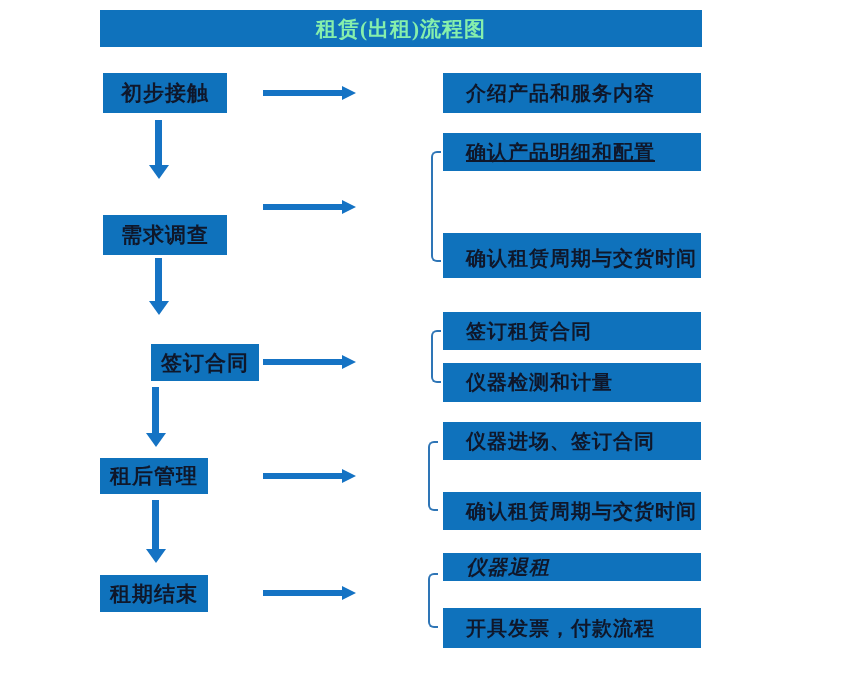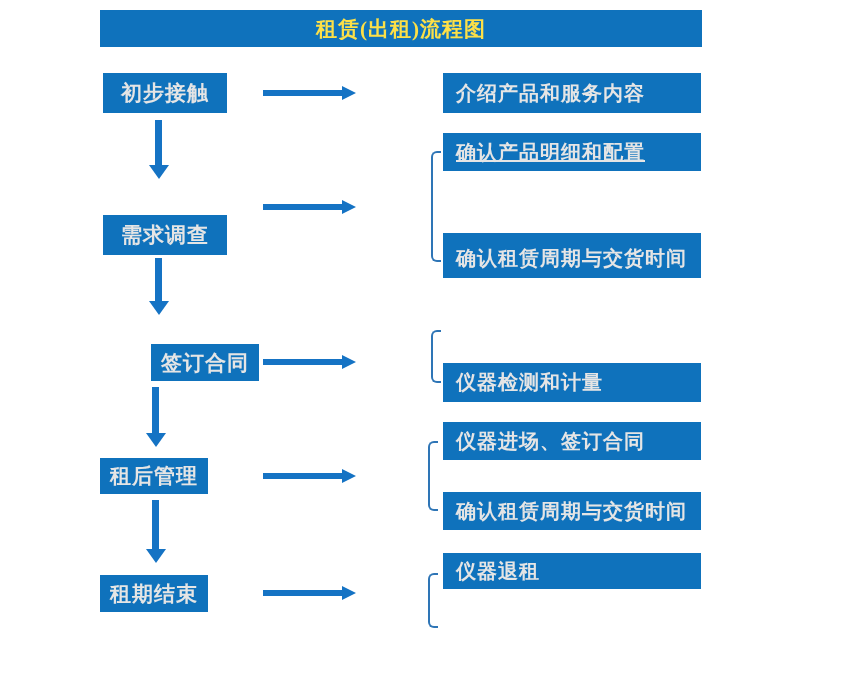--- a/index.html
+++ b/index.html
@@ -13,46 +13,46 @@
     width: 844px;
     height: 688px;
     background: #ffffff;
     overflow: hidden;
   }
   .title-bar {
     position: absolute;
     left: 100px; top: 10px;
     width: 602px; height: 37px;
     background: var(--box-blue, #0F72BC);
-    color: #fde047;
+    color: #86efac;
     font-weight: bold;
     font-size: 21px;
     display: flex;
     align-items: center;
     justify-content: center;
     letter-spacing: 1px;
   }
   .box {
     position: absolute;
     background: var(--box-blue, #0F72BC);
-    color: #e5e5e5;
+    color: #0f172a;
     font-weight: bold;
     display: flex;
     align-items: center;
     letter-spacing: 1px;
     white-space: nowrap;
   }
   .stage {
     justify-content: center;
     font-size: 21px;
   }
   .out {
     left: 443px;
     width: 258px;
-    padding-left: 13px;
+    padding-left: 23px;
     box-sizing: border-box;
     font-size: 20px;
   }
   .h-arrow { position: absolute; height: 14px; }
   .h-arrow .h-stem {
     position: absolute;
     left: 0; right: 13px; top: 4px; height: 6px;
     background: var(--arrow-blue, #1573C4);
   }
   .h-arrow .h-head {
@@ -118,33 +118,39 @@
   <div class="box out" style="top:133px; height:38px;text-decoration:underline;">
     <span>确认产品明细和配置</span>
   </div>
   <div class="box out" style="top:189px; height:39px;margin-top:44px;">
     <span>租赁报价</span>
   </div>
   <div class="box out" style="top:238px; height:40px;">
     <span>确认租赁周期与交货时间</span>
   </div>
 
+  <div class="box out" style="top:312px; height:38px;">
+    <span>签订租赁合同</span>
+  </div>
   <div class="box out" style="top:363px; height:39px;">
     <span>仪器检测和计量</span>
   </div>
 
   <div class="box out" style="top:422px; height:38px;">
     <span>仪器进场、签订合同</span>
   </div>
   <div class="box out" style="top:492px; height:38px;">
     <span>确认租赁周期与交货时间</span>
   </div>
 
-  <div class="box out" style="top:553px; height:36px;">
+  <div class="box out" style="top:553px; height:28px;font-style:italic;">
     <span>仪器退租</span>
+  </div>
+  <div class="box out" style="top:608px; height:40px;">
+    <span>开具发票，付款流程</span>
   </div>
 
   <div class="h-arrow" style="left:263px; top:86px;  width:93px;">
     <div class="h-stem"></div>
       <div class="h-head"></div>
   </div>
   <div class="h-arrow" style="left:263px; top:200px; width:93px;">
     <div class="h-stem"></div>
       <div class="h-head"></div>
   </div>

